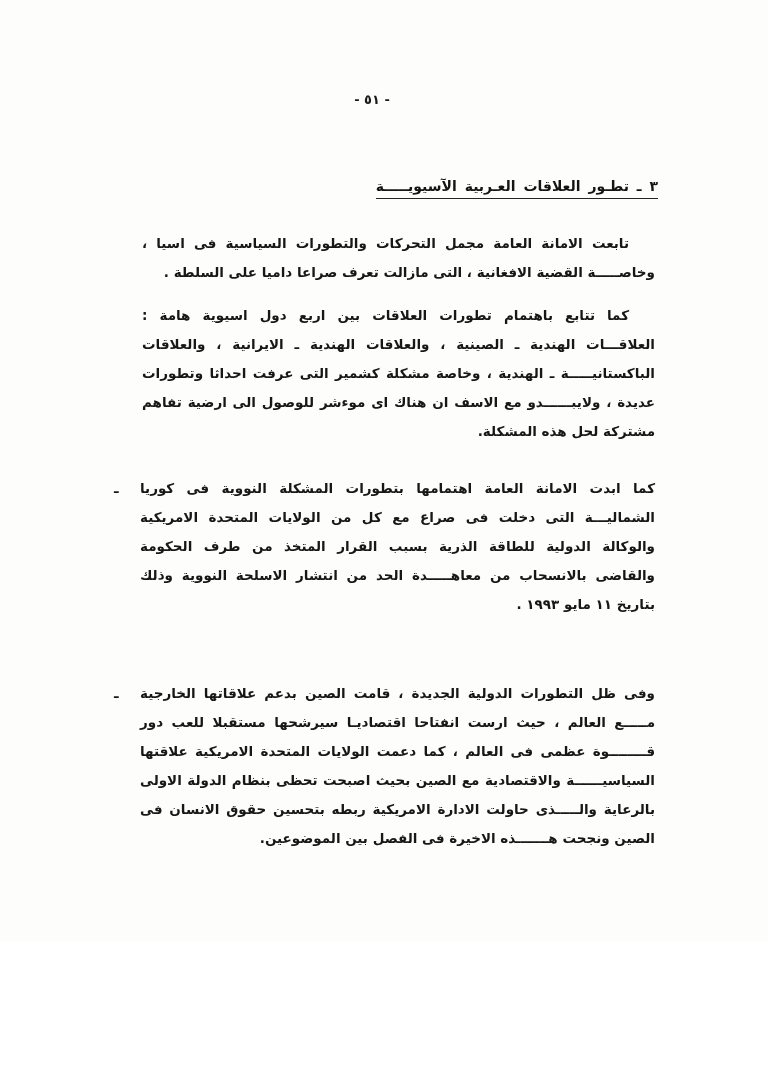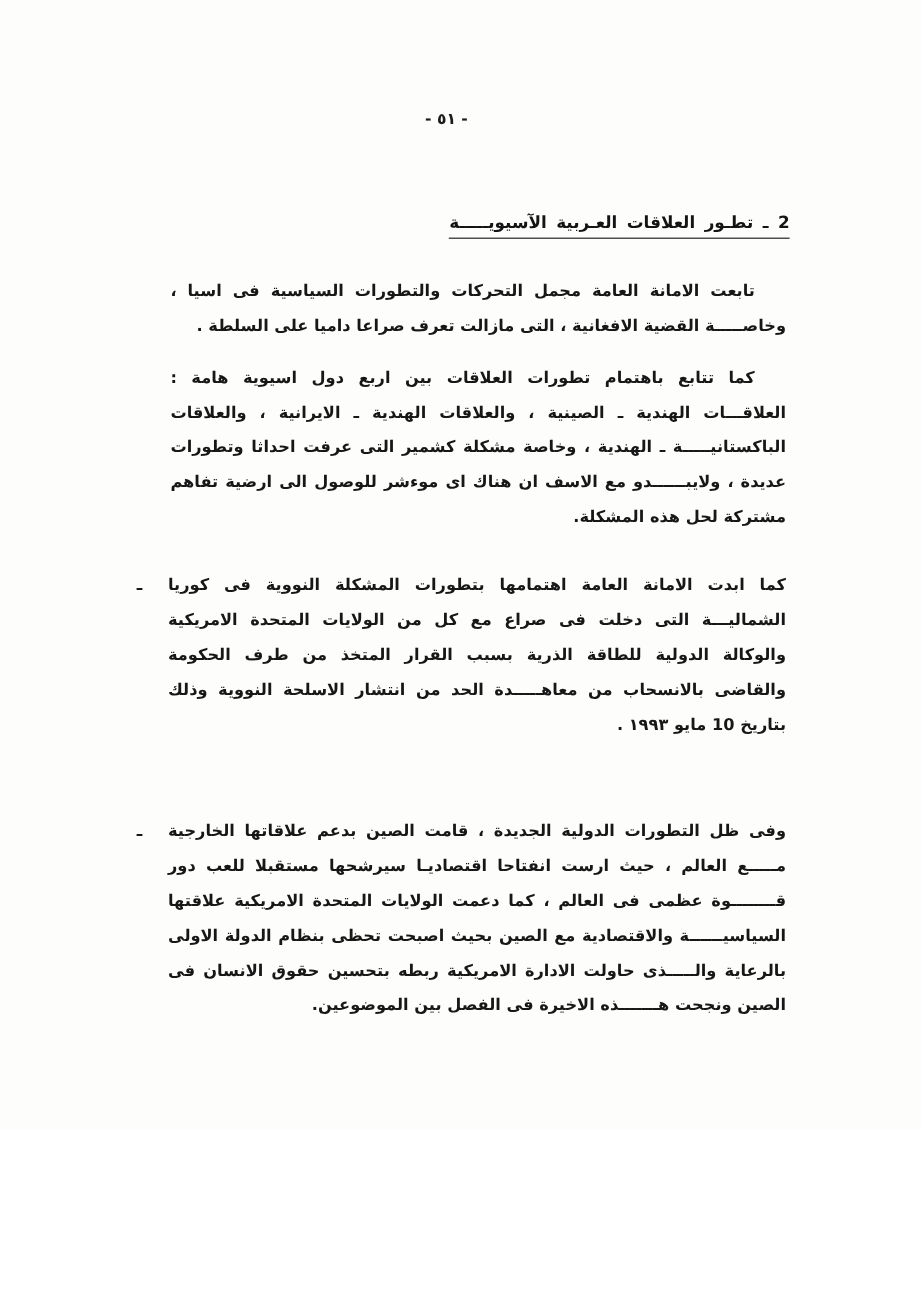--- a/index.html
+++ b/index.html
@@ -71,33 +71,33 @@
   #p3 { top: 474px; }
   #p4 { top: 679px; }
 </style>
 </head>
 <body>
 
 <div class="page">
 
   <div class="page-number">- ٥١ -</div>
 
-  <div class="heading">2 ـ تطـور العلاقات العـربية الآسيويـــــة</div>
+  <div class="heading">٣ ـ تطـور العلاقات العـربية الآسيويـــــة</div>
 
   <div id="p1" class="para-block w-wide indent">
     <p>تابعت الامانة العامة مجمل التحركات والتطورات السياسية فى اسيا ، وخاصـــــة القضية الافغانية ، التى مازالت تعرف صراعا داميا على السلطة .</p>
   </div>
 
   <div id="p2" class="para-block w-wide indent">
     <p>كما تتابع باهتمام تطورات العلاقات بين اربع دول اسيوية هامة : العلاقـــات الهندية ـ الصينية ، والعلاقات الهندية ـ الايرانية ، والعلاقات الباكستانيـــــة ـ الهندية ، وخاصة مشكلة كشمير التى عرفت احداثا وتطورات عديدة ، ولايبــــــدو مع الاسف ان هناك اى موءشر للوصول الى ارضية تفاهم مشتركة لحل هذه المشكلة.</p>
   </div>
 
   <div id="p3" class="para-block w-item">
     <span class="bullet">ـ</span>
-    <p>كما ابدت الامانة العامة اهتمامها بتطورات المشكلة النووية فى كوريا الشماليـــة التى دخلت فى صراع مع كل من الولايات المتحدة الامريكية والوكالة الدولية للطاقة الذرية بسبب القرار المتخذ من طرف الحكومة والقاضى بالانسحاب من معاهـــــدة الحد من انتشار الاسلحة النووية وذلك بتاريخ 10 مايو ١٩٩٣ .</p>
+    <p>كما ابدت الامانة العامة اهتمامها بتطورات المشكلة النووية فى كوريا الشماليـــة التى دخلت فى صراع مع كل من الولايات المتحدة الامريكية والوكالة الدولية للطاقة الذرية بسبب القرار المتخذ من طرف الحكومة والقاضى بالانسحاب من معاهـــــدة الحد من انتشار الاسلحة النووية وذلك بتاريخ ١١ مايو ١٩٩٣ .</p>
   </div>
 
   <div id="p4" class="para-block w-item">
     <span class="bullet">ـ</span>
     <p>وفى ظل التطورات الدولية الجديدة ، قامت الصين بدعم علاقاتها الخارجية مـــــع العالم ، حيث ارست انفتاحا اقتصاديـا سيرشحها مستقبلا للعب دور قــــــــوة عظمى فى العالم ، كما دعمت الولايات المتحدة الامريكية علاقتها السياسيــــــة والاقتصادية مع الصين بحيث اصبحت تحظى بنظام الدولة الاولى بالرعاية والـــــذى حاولت الادارة الامريكية ربطه بتحسين حقوق الانسان فى الصين ونجحت هـــــــذه الاخيرة فى الفصل بين الموضوعين.</p>
   </div>
 
 </div>
 
 </body></html>

